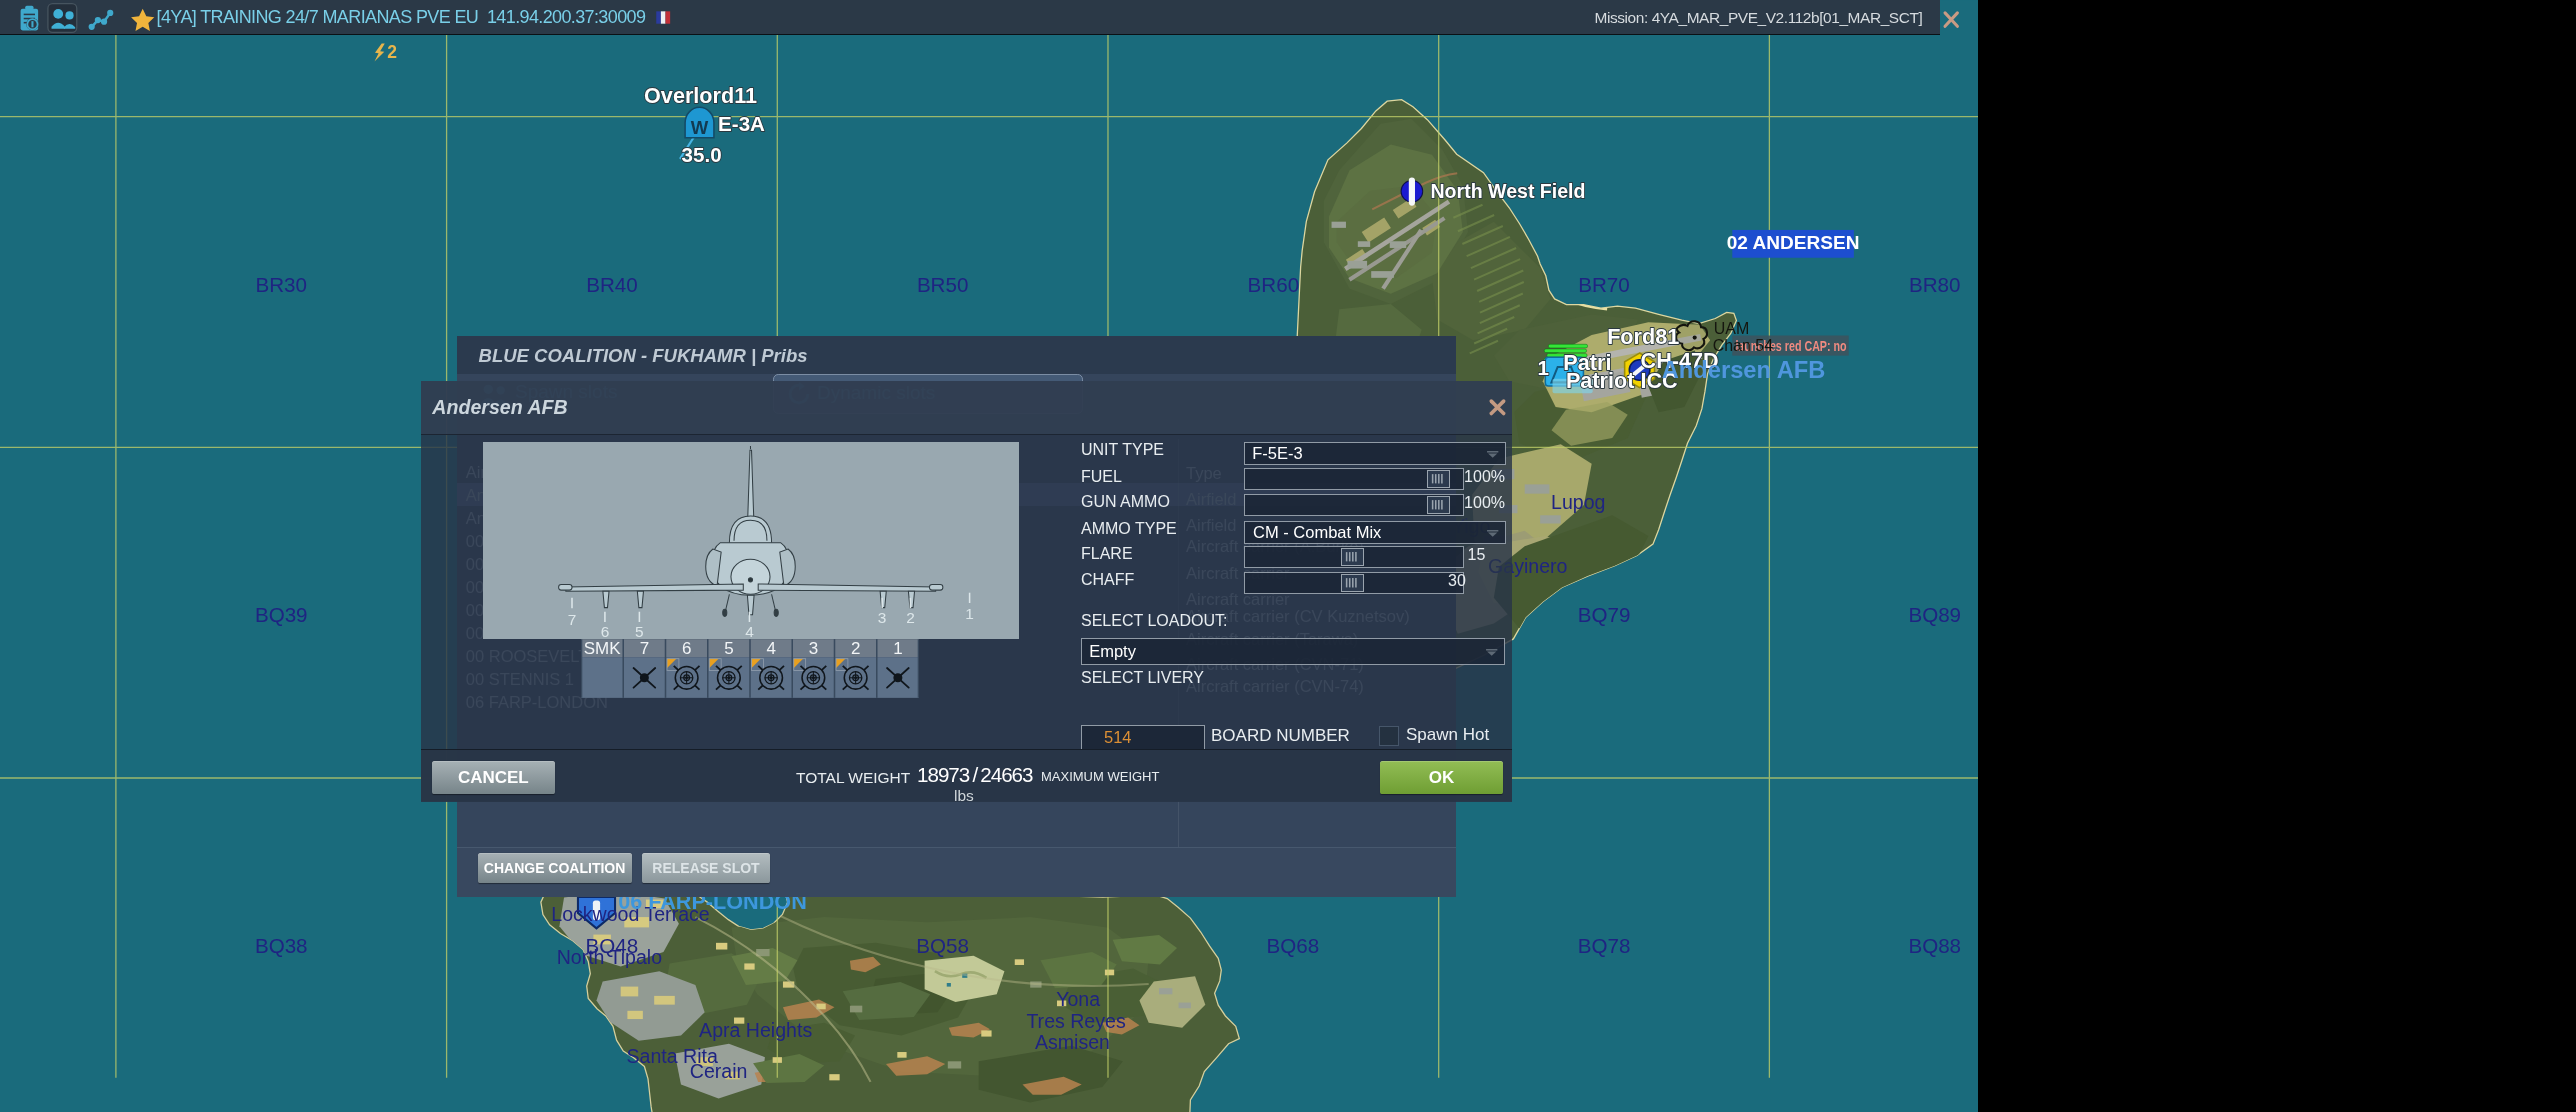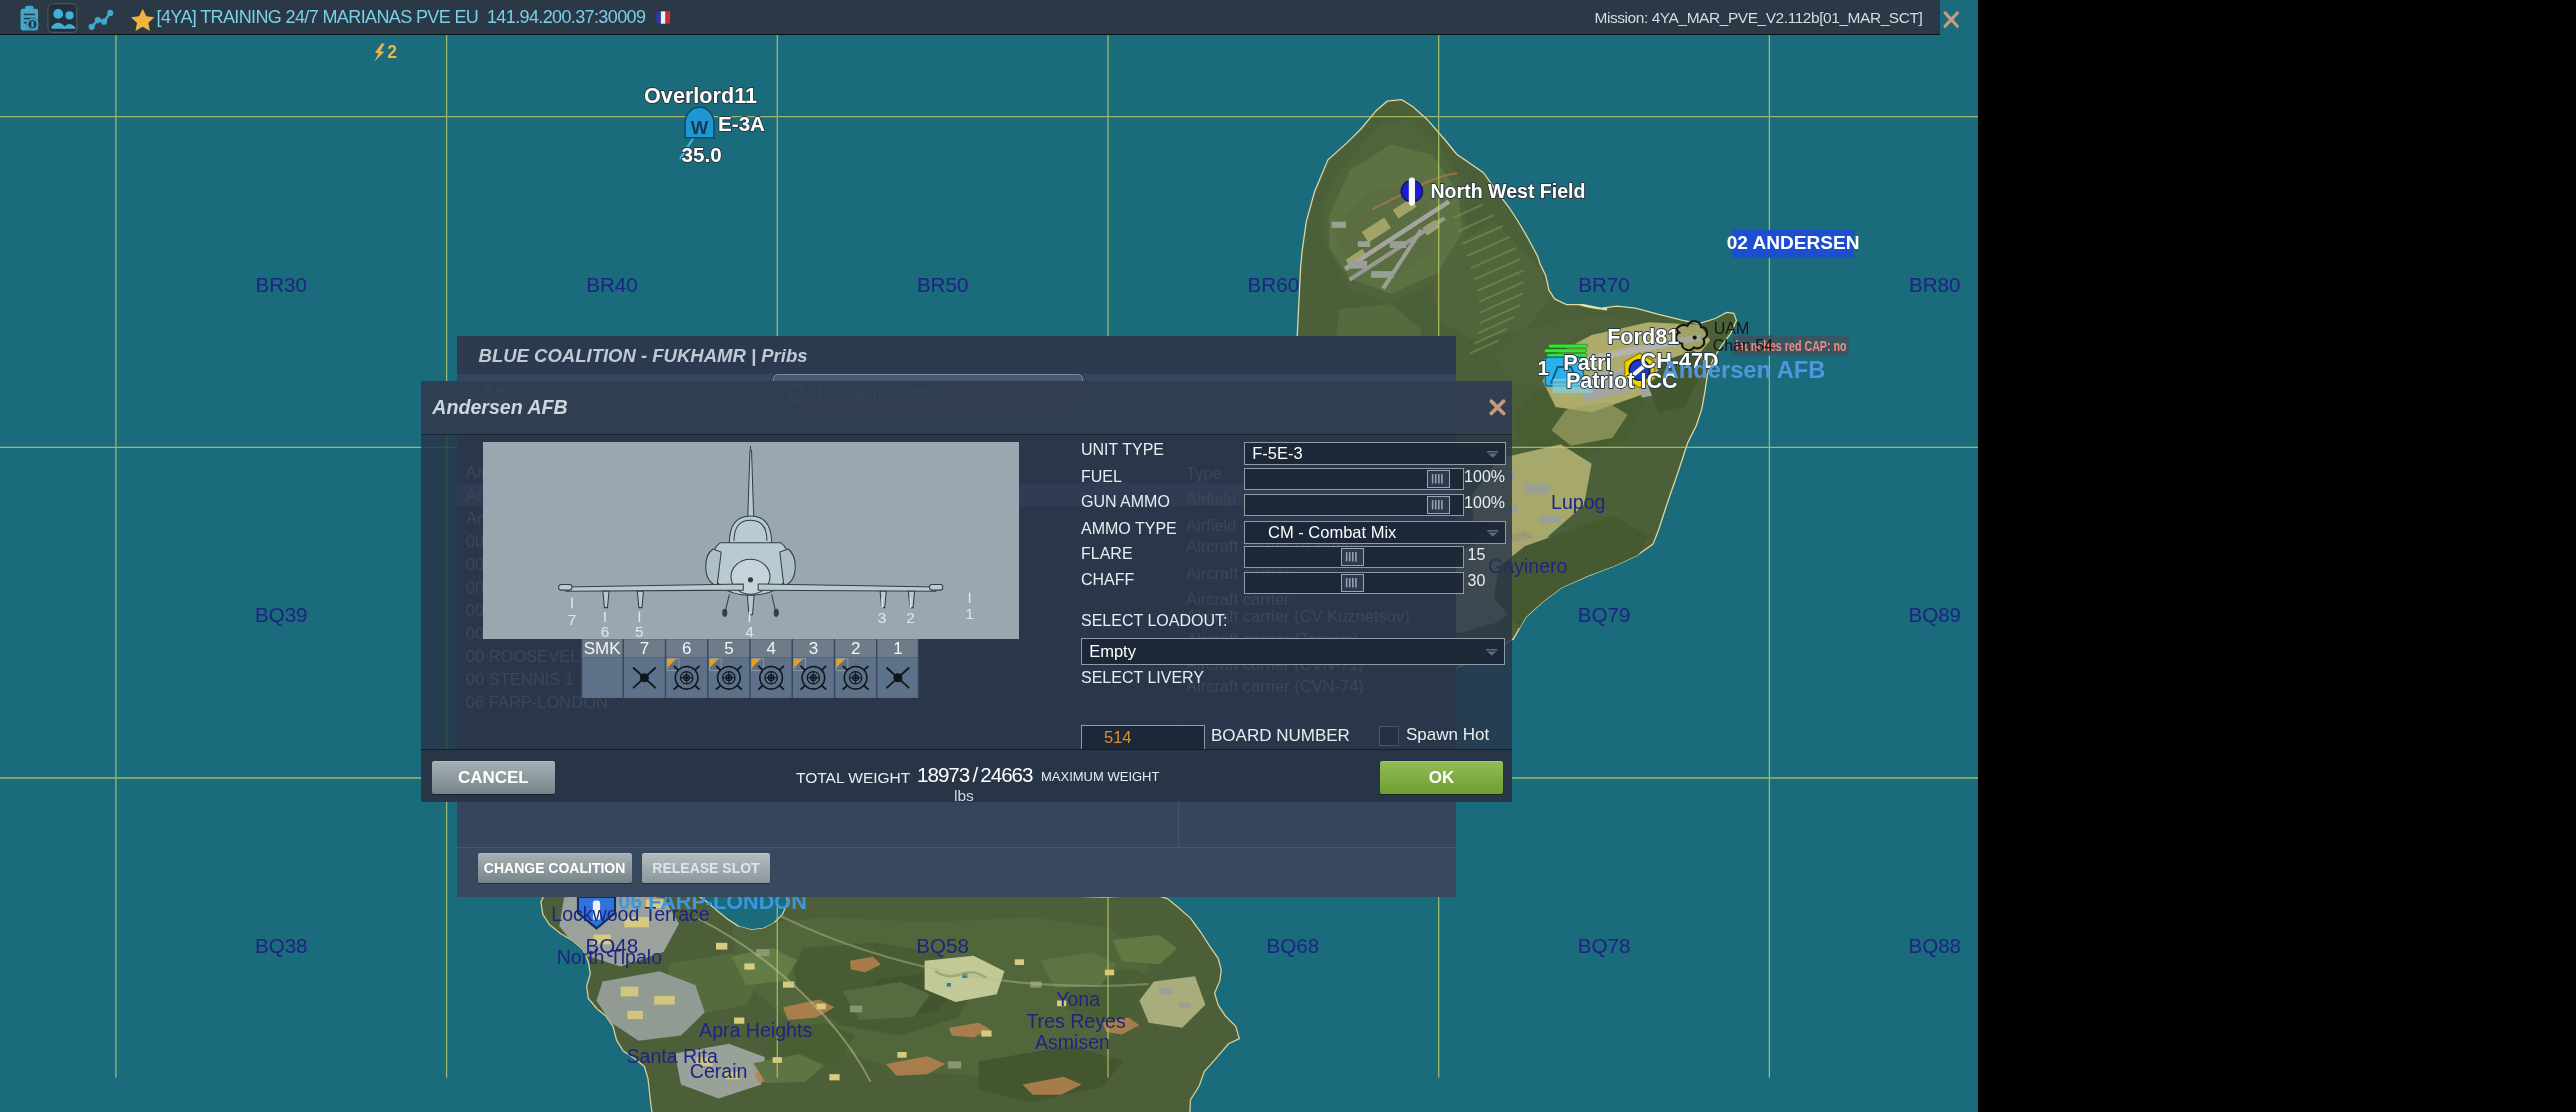--- a/index.html
+++ b/index.html
@@ -554,21 +554,21 @@
           <g stroke="#9aa4ae" stroke-width="3">
             <line x1="9" y1="6" x2="9" y2="24"></line>
             <line x1="15" y1="6" x2="15" y2="24"></line>
             <line x1="21" y1="6" x2="21" y2="24"></line>
             <line x1="27" y1="6" x2="27" y2="24"></line>
           </g>
         </svg>
   </div>
   <div class="mlabel" style="left:1027px;top:113px;width:57px;text-align:right">100%</div>
 
-  <div class="ctl" style="left:823px;top:140px;width:260px;height:20.6px;line-height:20.6px"><span style="margin-left:23px">CM - Combat Mix</span>
+  <div class="ctl" style="left:823px;top:140px;width:260px;height:20.6px;line-height:20.6px"><span style="margin-left:8px">CM - Combat Mix</span>
     <svg width="13.4" height="7.2" style="position:absolute;right:5.2px;top:8.2px" viewBox="0 0 26 14">
           <rect x="2" y="0" width="22" height="3" fill="#5e6a76"></rect>
           <polygon points="4,5 22,5 13,13" fill="#5e6a76"></polygon>
         </svg>
   </div>
 
   <div class="ctl" style="left:823px;top:165px;width:218px;height:19.6px"></div>
   <div class="abs" style="left:920px;top:167px;width:20.6px;height:15.5px;border:1px solid #9aa4ae;background:#2c3a4e">
     <svg width="20.6" height="15.5" viewBox="0 0 40 30">
           <g stroke="#9aa4ae" stroke-width="3">
@@ -585,21 +585,21 @@
   <div class="abs" style="left:920px;top:193px;width:20.6px;height:15.5px;border:1px solid #9aa4ae;background:#2c3a4e">
     <svg width="20.6" height="15.5" viewBox="0 0 40 30">
           <g stroke="#9aa4ae" stroke-width="3">
             <line x1="9" y1="6" x2="9" y2="24"></line>
             <line x1="15" y1="6" x2="15" y2="24"></line>
             <line x1="21" y1="6" x2="21" y2="24"></line>
             <line x1="27" y1="6" x2="27" y2="24"></line>
           </g>
         </svg>
   </div>
-  <div class="mlabel" style="left:1027px;top:191px;width:57px;text-align:center">30</div>
+  <div class="mlabel" style="left:1027px;top:191px;width:57px;text-align:left">30</div>
 
   <div class="mlabel" style="left:660px;top:231px">SELECT LOADOUT:</div>
   <div class="ctl" style="left:660px;top:257px;width:422px;height:25px;line-height:25px"><span style="margin-left:7.2px">Empty</span>
     <svg width="13.4" height="7.2" style="position:absolute;right:5.2px;top:10.3px" viewBox="0 0 26 14">
           <rect x="2" y="0" width="22" height="3" fill="#5e6a76"></rect>
           <polygon points="4,5 22,5 13,13" fill="#5e6a76"></polygon>
         </svg>
   </div>
   <div class="mlabel" style="left:660px;top:288px">SELECT LIVERY</div>
 

